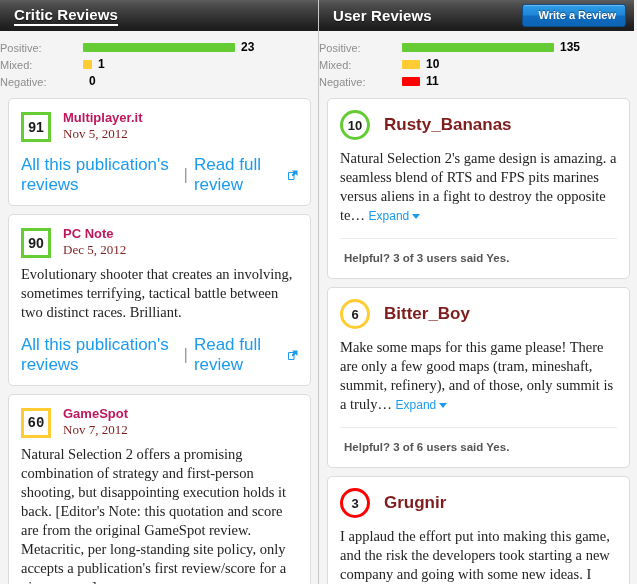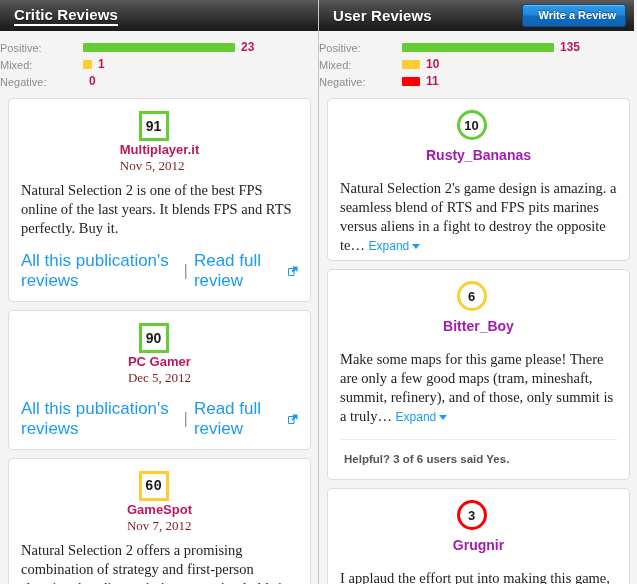--- a/index.html
+++ b/index.html
@@ -85,21 +85,21 @@
     color: #8d8d8d;
     padding-right: 7px;
   }
   .dist-bar {
     height: 9px;
     border-radius: 1px;
   }
   .dist-count {
     font-size: 12px;
     font-weight: bold;
-    color: #be185d;
+    color: #000000;
     padding-left: 6px;
     line-height: 9px;
   }
 
   
   .cards {
     padding: 0 6px 0 8px;
   }
   .card {
     background: #ffffff;
@@ -107,22 +107,21 @@
     border-radius: 5px;
     margin-bottom: 8px;
     padding: 10px 12px 10px 12px;
     box-sizing: border-box;
   }
   .card.critic { width: 303px; }
   .card.user   { width: 303px; padding-bottom: 4px; }
 
   .card-head {
     display: flex;
-    align-items: center;
-    flex-direction: column;
+    align-items: flex-end;
   }
   
   .score-box {
     width: 30px;
     height: 30px;
     min-width: 30px;
     box-sizing: border-box;
     display: flex;
     align-items: center;
     justify-content: center;
@@ -164,23 +163,23 @@
     color: #be185d;
     line-height: 16px;
   }
   .review-date {
     font-family: "Liberation Serif", serif;
     font-size: 13px;
     color: #7f1d1d;
     line-height: 16px;
   }
   .username {
-    font-size: 14px;
-    font-weight: bold;
-    color: #a21caf;
+    font-size: 17px;
+    font-weight: bold;
+    color: #7f1d1d;
     line-height: 30px;
   }
 
   .quote {
     font-family: "Liberation Serif", serif;
     font-size: 14.5px;
     line-height: 19px;
     color: #222222;
     margin-top: 7px;
   }
@@ -267,39 +266,39 @@
 
     <div class="cards" id="critic-cards">
         <div class="card critic">
           <div class="card-head">
             <div class="score-box green">91</div>
             <div class="head-meta">
               <div class="publication">Multiplayer.it</div>
               <div class="review-date">Nov 5, 2012</div>
             </div>
           </div>
-          <div class="quote">Natural Selection 2 is one of the best FPS online of the last years. It blends FPS and RTS perfectly. Buy it.</div>
           <div class="card-links">
             <a>All this publication's reviews</a>
             <span class="links-sep">|</span>
             <a>Read full review</a>
             <span class="ext-icon"><svg width="10" height="10" viewBox="0 0 10 10">
                 <path d="M0.5 2.5 H6 V9.5 H0.5 Z" fill="none" stroke="#1b9bf0"></path>
                 <path d="M4 0.5 H9.5 V6 L7.5 4 L5 6.5 L3.5 5 L6 2.5 Z" fill="#1b9bf0"></path>
               </svg></span>
           </div>
         </div>
         <div class="card critic">
           <div class="card-head">
             <div class="score-box green">90</div>
             <div class="head-meta">
-              <div class="publication">PC Gamer</div>
+              <div class="publication">PC Note</div>
               <div class="review-date">Dec 5, 2012</div>
             </div>
           </div>
+          <div class="quote">Evolutionary shooter that creates an involving, sometimes terrifying, tactical battle between two distinct races. Brilliant.</div>
           <div class="card-links">
             <a>All this publication's reviews</a>
             <span class="links-sep">|</span>
             <a>Read full review</a>
             <span class="ext-icon"><svg width="10" height="10" viewBox="0 0 10 10">
                 <path d="M0.5 2.5 H6 V9.5 H0.5 Z" fill="none" stroke="#1b9bf0"></path>
                 <path d="M4 0.5 H9.5 V6 L7.5 4 L5 6.5 L3.5 5 L6 2.5 Z" fill="#1b9bf0"></path>
               </svg></span>
           </div>
         </div>
@@ -341,20 +340,21 @@
         </div>
       </div>
 
     <div class="cards" id="user-cards">
         <div class="card user">
           <div class="card-head">
             <div class="score-circle green">10</div>
             <div class="username">Rusty_Bananas</div>
           </div>
           <div class="quote user"><span>Natural Selection 2's game design is amazing. a seamless blend of RTS and FPS pits marines versus aliens in a fight to destroy the opposite te…</span> <span class="expand-link"><span>Expand</span><span class="caret-down"></span></span></div>
+          <div class="helpful-wrap"><span class="helpful-text">Helpful? 3 of 3 users said Yes.</span></div>
         </div>
         <div class="card user">
           <div class="card-head">
             <div class="score-circle yellow">6</div>
             <div class="username">Bitter_Boy</div>
           </div>
           <div class="quote user"><span>Make some maps for this game please! There are only a few good maps (tram, mineshaft, summit, refinery), and of those, only summit is a truly…</span> <span class="expand-link"><span>Expand</span><span class="caret-down"></span></span></div>
           <div class="helpful-wrap"><span class="helpful-text">Helpful? 3 of 6 users said Yes.</span></div>
         </div>
         <div class="card user">

